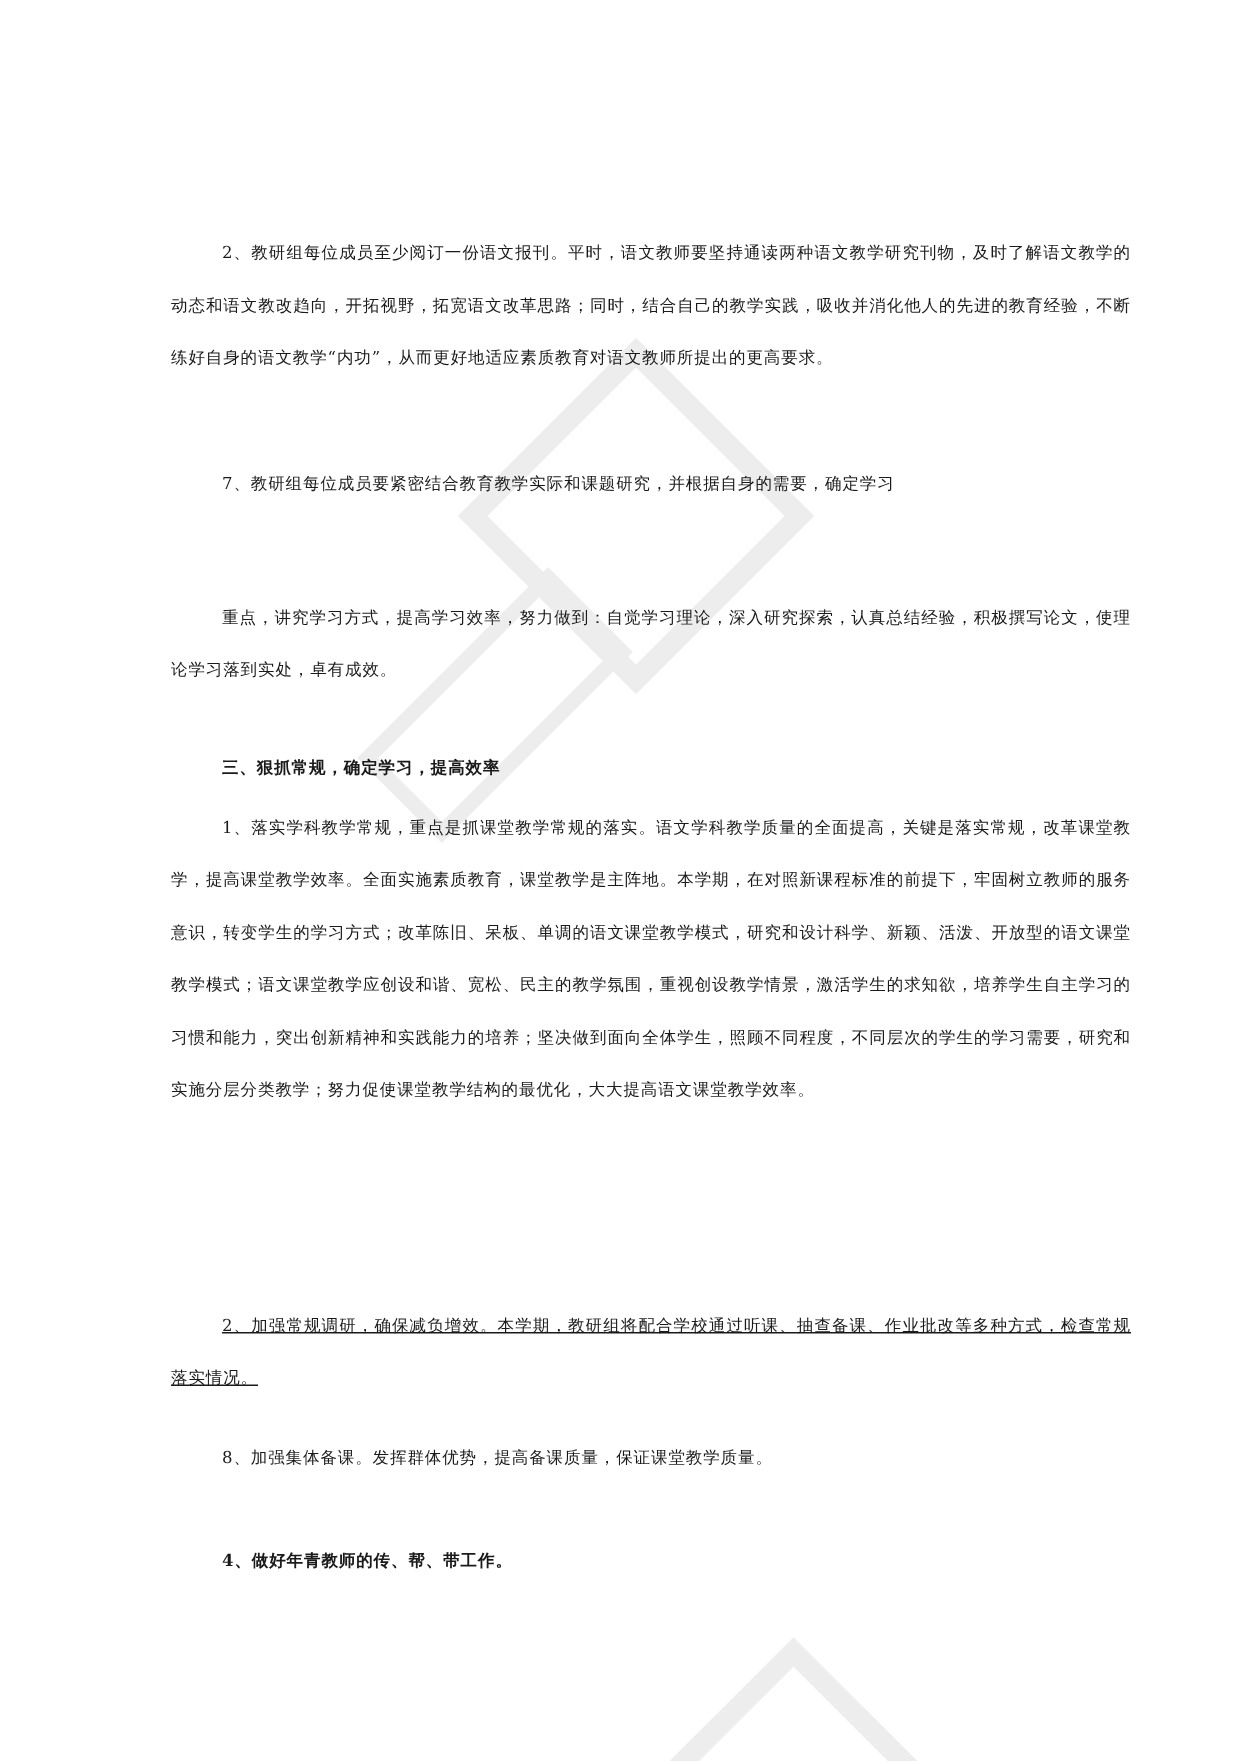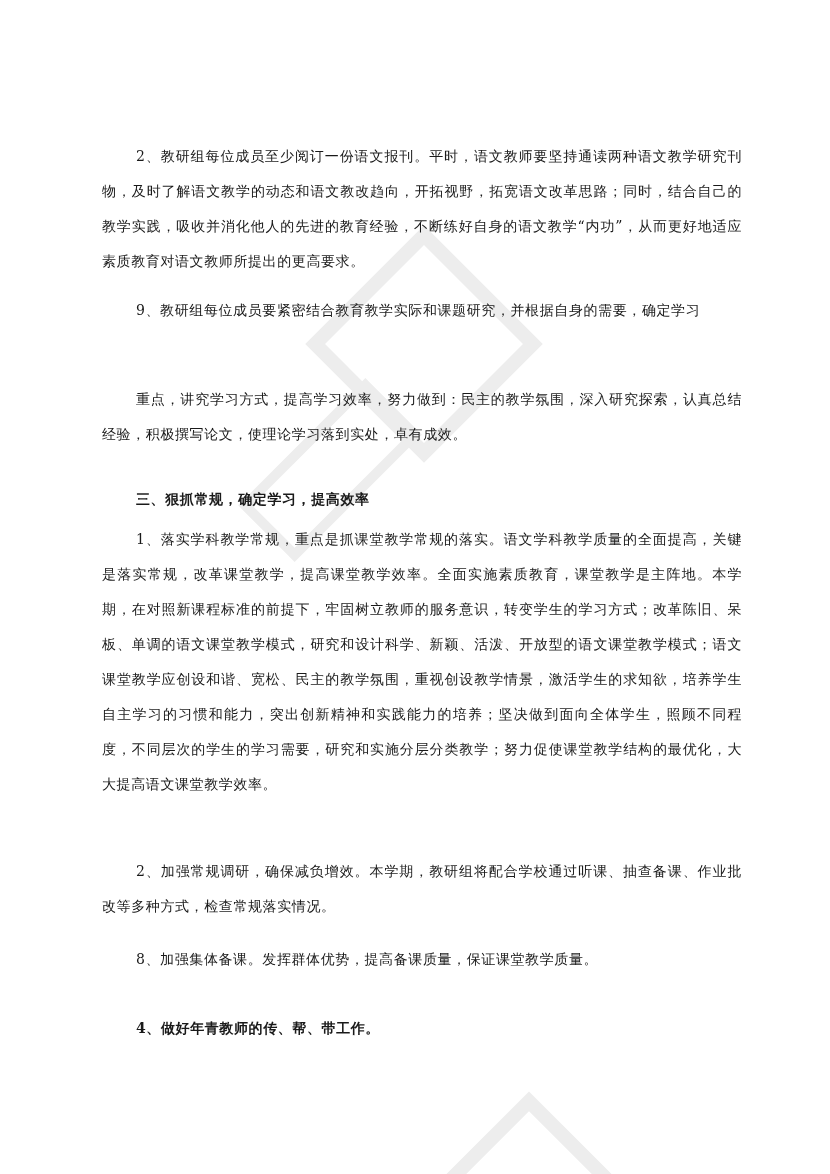--- a/index.html
+++ b/index.html
@@ -1,38 +1,38 @@
 <!DOCTYPE html>
 <html><head>
 <meta charset="utf-8">
 <style>
   html, body { margin: 0; padding: 0; background: #ffffff; }
   body { width: 830px; height: 1174px; position: relative; overflow: hidden;
          font-family: "DejaVu Serif", "Liberation Serif", serif; color: #1a1a1a; }
   .watermark { position: absolute; pointer-events: none; }
   .wm-shape { position: absolute; border: 14px solid #ededed; transform: rotate(45deg); }
   .page { position: absolute; left: 98px; top: 0; width: 640px; }
-  .para { position: absolute; left: 0; width: 640px; font-size: 14px; line-height: 35px;
-          letter-spacing: 0.6px; text-align: justify; margin: 4px; }
+  .para { position: absolute; left: 0; width: 640px; font-size: 11px; line-height: 35px;
+          letter-spacing: 0.6px; text-align: justify; margin: 16px; }
   .indent { text-indent: 34px; }
   .heading { font-weight: bold; }
 </style>
 </head>
 <body>
 
 <div class="watermark" style="left:250px; top:240px; width:320px; height:320px;">
   <div class="wm-shape" style="left:90px; top:20px; width:140px; height:140px;"></div>
   <div class="wm-shape" style="left:40px; top:140px; width:60px; height:160px; border-width:10px;"></div>
 </div>
 <div class="watermark" style="left:420px; top:1110px; width:200px; height:120px;">
   <div class="wm-shape" style="left:40px; top:10px; width:110px; height:110px;"></div>
 </div>
 
 <div class="page">
   <p class="para indent" style="top:135px;">2、教研组每位成员至少阅订一份语文报刊。平时，语文教师要坚持通读两种语文教学研究刊物，及时了解语文教学的动态和语文教改趋向，开拓视野，拓宽语文改革思路；同时，结合自己的教学实践，吸收并消化他人的先进的教育经验，不断练好自身的语文教学“内功”，从而更好地适应素质教育对语文教师所提出的更高要求。</p>
-  <p class="para indent" style="top:289px;">9、教研组每位成员要紧密结合教育教学实际和课题研究，并根据自身的需要，确定学习</p>
-  <p class="para indent" style="top:378px;">重点，讲究学习方式，提高学习效率，努力做到：民主的教学氛围，深入研究探索，认真总结经验，积极撰写论文，使理论学习落到实处，卓有成效。</p>
+  <p class="para indent" style="top:289px;">7、教研组每位成员要紧密结合教育教学实际和课题研究，并根据自身的需要，确定学习</p>
+  <p class="para indent" style="top:378px;">重点，讲究学习方式，提高学习效率，努力做到：自觉学习理论，深入研究探索，认真总结经验，积极撰写论文，使理论学习落到实处，卓有成效。</p>
   <p class="para indent heading" style="top:478px;">三、狠抓常规，确定学习，提高效率</p>
   <p class="para indent" style="top:518px;">1、落实学科教学常规，重点是抓课堂教学常规的落实。语文学科教学质量的全面提高，关键是落实常规，改革课堂教学，提高课堂教学效率。全面实施素质教育，课堂教学是主阵地。本学期，在对照新课程标准的前提下，牢固树立教师的服务意识，转变学生的学习方式；改革陈旧、呆板、单调的语文课堂教学模式，研究和设计科学、新颖、活泼、开放型的语文课堂教学模式；语文课堂教学应创设和谐、宽松、民主的教学氛围，重视创设教学情景，激活学生的求知欲，培养学生自主学习的习惯和能力，突出创新精神和实践能力的培养；坚决做到面向全体学生，照顾不同程度，不同层次的学生的学习需要，研究和实施分层分类教学；努力促使课堂教学结构的最优化，大大提高语文课堂教学效率。</p>
-  <p class="para indent" style="top:850px;">2、加强常规调研，确保减负增效。本学期，教研组将配合学校通过听课、抽查备课、作业批改等多种方式，检查常规落实情况。</p>
+  <p class="para indent" style="top:850px;text-decoration:underline;">2、加强常规调研，确保减负增效。本学期，教研组将配合学校通过听课、抽查备课、作业批改等多种方式，检查常规落实情况。</p>
   <p class="para indent" style="top:938px;">8、加强集体备课。发挥群体优势，提高备课质量，保证课堂教学质量。</p>
   <p class="para indent" style="top:1007px;font-weight:bold;">4、做好年青教师的传、帮、带工作。</p>
 </div>
 
 </body></html>

